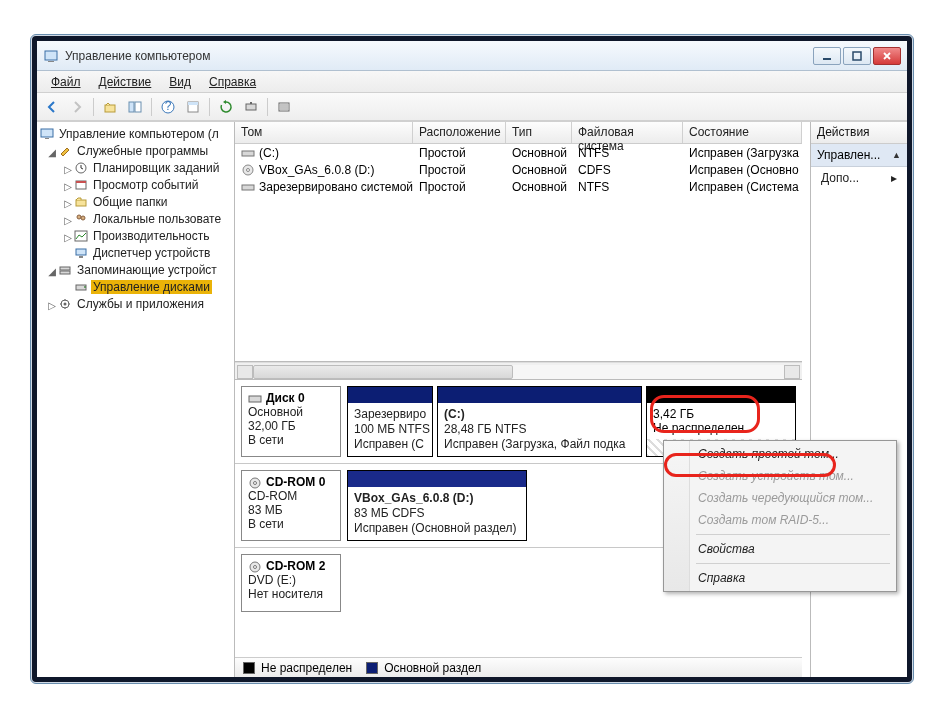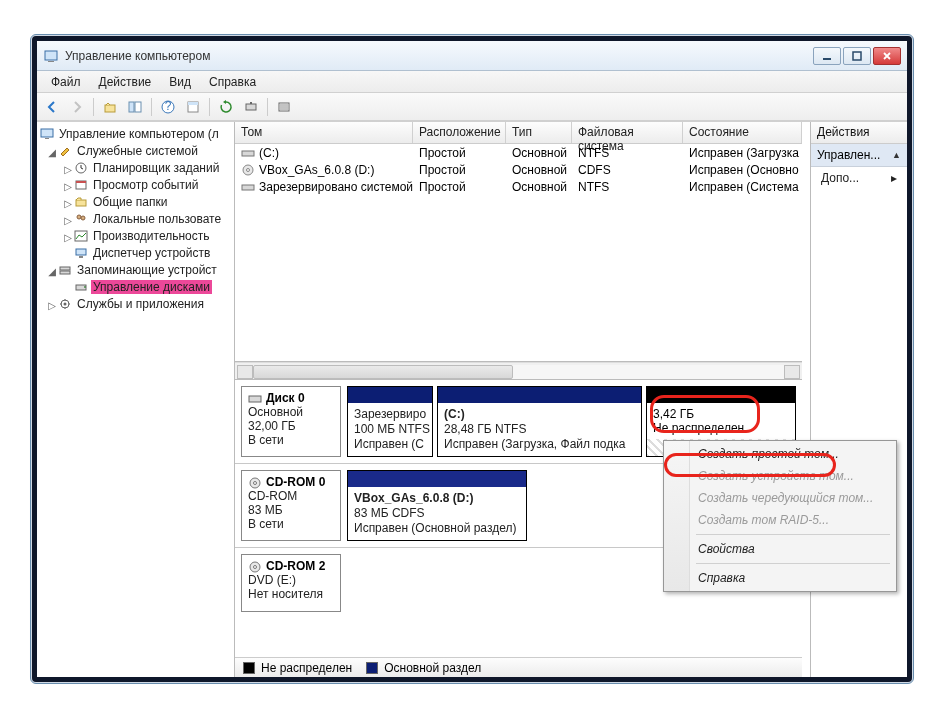--- a/index.html
+++ b/index.html
@@ -10,35 +10,35 @@
 
 .titlebar { height:30px; background:linear-gradient(#f6f9fd,#e0ebf6); display:flex; align-items:center; padding:0 6px; border-bottom:1px solid #b0c0d0; border-radius:4px 4px 0 0;}
 .titlebar .icon-app { width:16px; height:16px; margin-right:6px; }
 .titlebar .title { color:#333; flex:1; }
 .winbtns { display:flex; gap:2px; }
 .winbtn { width:28px; height:18px; border:1px solid #8aa3bd; border-radius:2px; background:linear-gradient(#f4f8fc,#dde8f3); display:flex; align-items:center; justify-content:center; cursor:pointer; }
 .winbtn.close { background:linear-gradient(#f08a8a,#d53a3a); border-color:#a33030; color:#fff; }
 .winbtn svg { width:10px; height:10px; }
 
 .menubar { height:22px; background:linear-gradient(#f7f7f7,#ececec); border-bottom:1px solid #d0d0d0; display:flex; align-items:center; padding:0 6px; gap:2px; }
-.menubar .menu-item { padding:2px 8px; color:#222; cursor:pointer; }
+.menubar .menu-item { padding:2px 8px; color:#222; cursor:pointer;text-decoration:underline; }
 
 .toolbar { height:28px; background:linear-gradient(#fafafa,#eee); border-bottom:1px solid #d0d0d0; display:flex; align-items:center; padding:0 4px; gap:3px; }
 .tbtn { width:22px; height:22px; border:1px solid transparent; display:flex; align-items:center; justify-content:center; cursor:pointer; }
 .tsep { width:1px; height:18px; background:#ccc; margin:0 2px; }
 
 .body-area { flex:1; display:flex; border-top:1px solid #d0d0d0; background:#fff; min-height:0; }
 
 .tree-panel { width:198px; border-right:1px solid #bbb; overflow:hidden; padding:2px; }
 .tree { }
 .tree-row { display:flex; align-items:flex-end; height:17px; white-space:nowrap; overflow:hidden; }
 .tree-expander { width:10px; text-align:center; color:#666; font-size:10px; cursor:pointer; user-select:none; }
 .tree-icon { width:16px; height:14px; display:flex; align-items:center; justify-content:center; margin-right:2px; }
 .tree-label { color:#222; cursor:pointer; overflow:hidden; text-overflow:ellipsis; padding:0 2px; }
-.tree-label.selected { background:#ec4899; }
+.tree-label.selected { background:#eab308; }
 
 .center-panel { flex:1; display:flex; flex-direction:column; min-width:0; }
 .vol-header { height:22px; background:linear-gradient(#fdfdfd,#ececec); border-bottom:1px solid #ccc; display:flex; }
 .vol-header .vh-cell { border-right:1px solid #d0d0d0; padding:3px 6px; color:#222; }
 .vol-list { height:218px; border-bottom:1px solid #bbb; overflow:hidden; }
 .vol-row { display:flex; height:17px; align-items:center; }
 .vol-row .vc { padding:0 6px; white-space:nowrap; overflow:hidden; }
 .vol-icon { width:14px; height:12px; display:inline-block; vertical-align:middle; margin-right:4px; }
 
 .hscroll-strip { height:18px; background:#f0f0f0; border-top:1px solid #ddd; border-bottom:1px solid #bbb; position:relative; }
@@ -199,21 +199,21 @@
             </span>
           <span class="tree-label">Управление компьютером (л</span>
         </div>
         <div class="tree-row" style="padding-left:8px">
           <span class="tree-expander">◢</span>
           <span class="tree-icon">
               <svg width="14" height="12" viewBox="0 0 14 12">
                 <path d="M3 9 L9 3 L11 5 L5 11 Z" fill="#f0c040" stroke="#a07020"></path>
               </svg>
             </span>
-          <span class="tree-label">Служебные системой</span>
+          <span class="tree-label">Служебные программы</span>
         </div>
         <div class="tree-row" style="padding-left:24px">
           <span class="tree-expander">▷</span>
           <span class="tree-icon">
               <svg width="14" height="12" viewBox="0 0 14 12">
                 <circle cx="7" cy="6" r="5" fill="#fff" stroke="#666"></circle>
                 <path d="M7 6 L7 3 M7 6 L9 7" stroke="#333"></path>
               </svg>
             </span>
           <span class="tree-label">Планировщик заданий</span>

